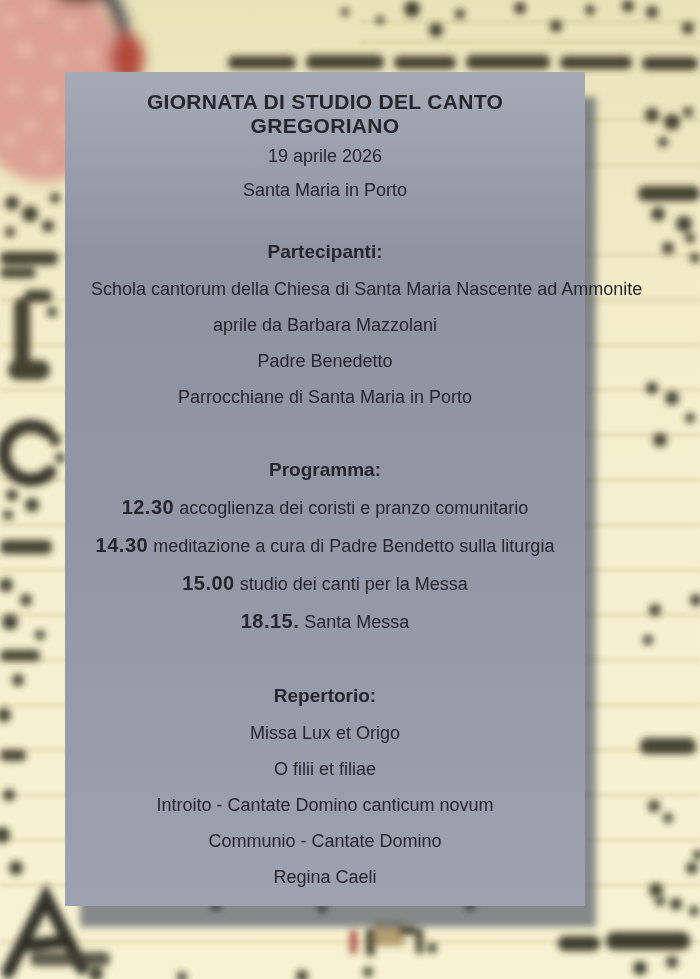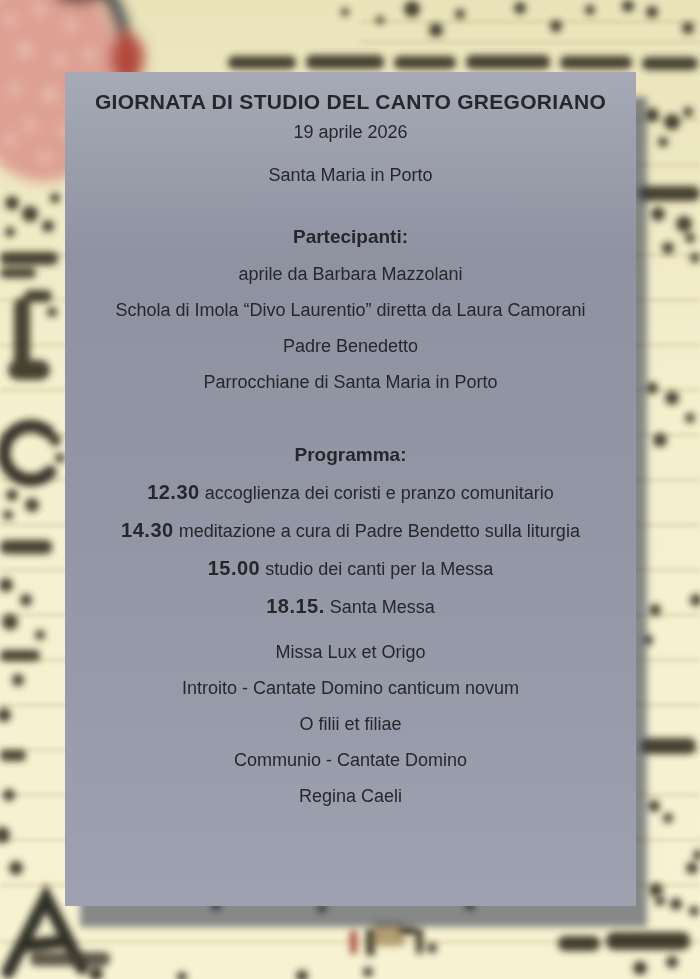--- a/index.html
+++ b/index.html
@@ -3,29 +3,29 @@
 <meta charset="utf-8">
 <style>
   html,body{margin:0;padding:0;}
   body{
     width:700px;height:979px;position:relative;overflow:hidden;
     font-family:"Liberation Sans","DejaVu Sans",sans-serif;
     background:#f2edc9;
   }
   .bg-svg{position:absolute;left:0;top:0;width:700px;height:979px;display:block;}
   .panel{
-    position:absolute;left:65px;top:72px;width:571px;height:834px;
+    position:absolute;left:65px;top:72px;width:520px;height:834px;
     box-sizing:border-box;padding:0 26px;text-align:center;
     background:linear-gradient(180deg,#a6a9b6 0%,#8f93a1 22%,#9396a4 55%,#9da1b0 100%);
     box-shadow:13px 23px 7px -2px rgba(52,60,82,0.58);
     color:#26262c;
   }
   .title{margin-top:18px;font-size:21px;font-weight:bold;letter-spacing:.3px;line-height:24px;}
   .date-line{margin-top:8px;font-size:18px;line-height:21px;}
-  .loc-line{margin-top:22px;font-size:18px;line-height:21px;}
+  .loc-line{margin-top:13px;font-size:18px;line-height:21px;}
   .sec-head{font-size:19px;font-weight:bold;line-height:22px;}
   .sec-head.participants{margin-top:40px;}
   .sec-head.program,.sec-head.repertoire{margin-top:44px;}
   .line-list{margin-top:8px;font-size:18px;}
   .line-list .ln{line-height:36px;white-space:nowrap;}
   .prog-list{margin-top:8px;font-size:18px;}
   .prog-list .ln{line-height:37px;white-space:nowrap;}
   .prog-time{font-weight:bold;font-size:20px;letter-spacing:.5px;margin-right:5px;}
 </style>
 </head>
@@ -205,43 +205,44 @@
 <div class="panel">
 
   <div class="title">GIORNATA DI STUDIO DEL CANTO GREGORIANO</div>
 
   <div class="date-line">19 aprile 2026</div>
 
   <div class="loc-line">Santa Maria in Porto</div>
 
   <div class="sec-head participants">Partecipanti:</div>
   <div class="line-list">
+    <div class="ln">Schola cantorum della Chiesa di Santa Maria Nascente ad Ammonite</div>
     <div class="ln">aprile da Barbara Mazzolani</div>
-    <div class="ln">Schola di Imola “Divo Laurentio” diretta da Laura Camorani</div>
     <div class="ln">Padre Benedetto</div>
     <div class="ln">Parrocchiane di Santa Maria in Porto</div>
   </div>
 
   <div class="sec-head program">Programma:</div>
   <div class="prog-list">
     <div class="ln">
       <span class="prog-time">12.30</span><span>accoglienza dei coristi e pranzo comunitario</span>
     </div>
     <div class="ln">
       <span class="prog-time">14.30</span><span>meditazione a cura di Padre Bendetto sulla liturgia</span>
     </div>
     <div class="ln">
       <span class="prog-time">15.00</span><span>studio dei canti per la Messa</span>
     </div>
     <div class="ln">
       <span class="prog-time">18.15.</span><span>Santa Messa</span>
     </div>
   </div>
 
+  <div class="sec-head repertoire">Repertorio:</div>
   <div class="line-list">
     <div class="ln">Missa Lux et Origo</div>
+    <div class="ln">O filii et filiae</div>
     <div class="ln">Introito - Cantate Domino canticum novum</div>
-    <div class="ln">O filii et filiae</div>
     <div class="ln">Communio - Cantate Domino</div>
     <div class="ln">Regina Caeli</div>
   </div>
 
 </div>
 
 </body></html>

